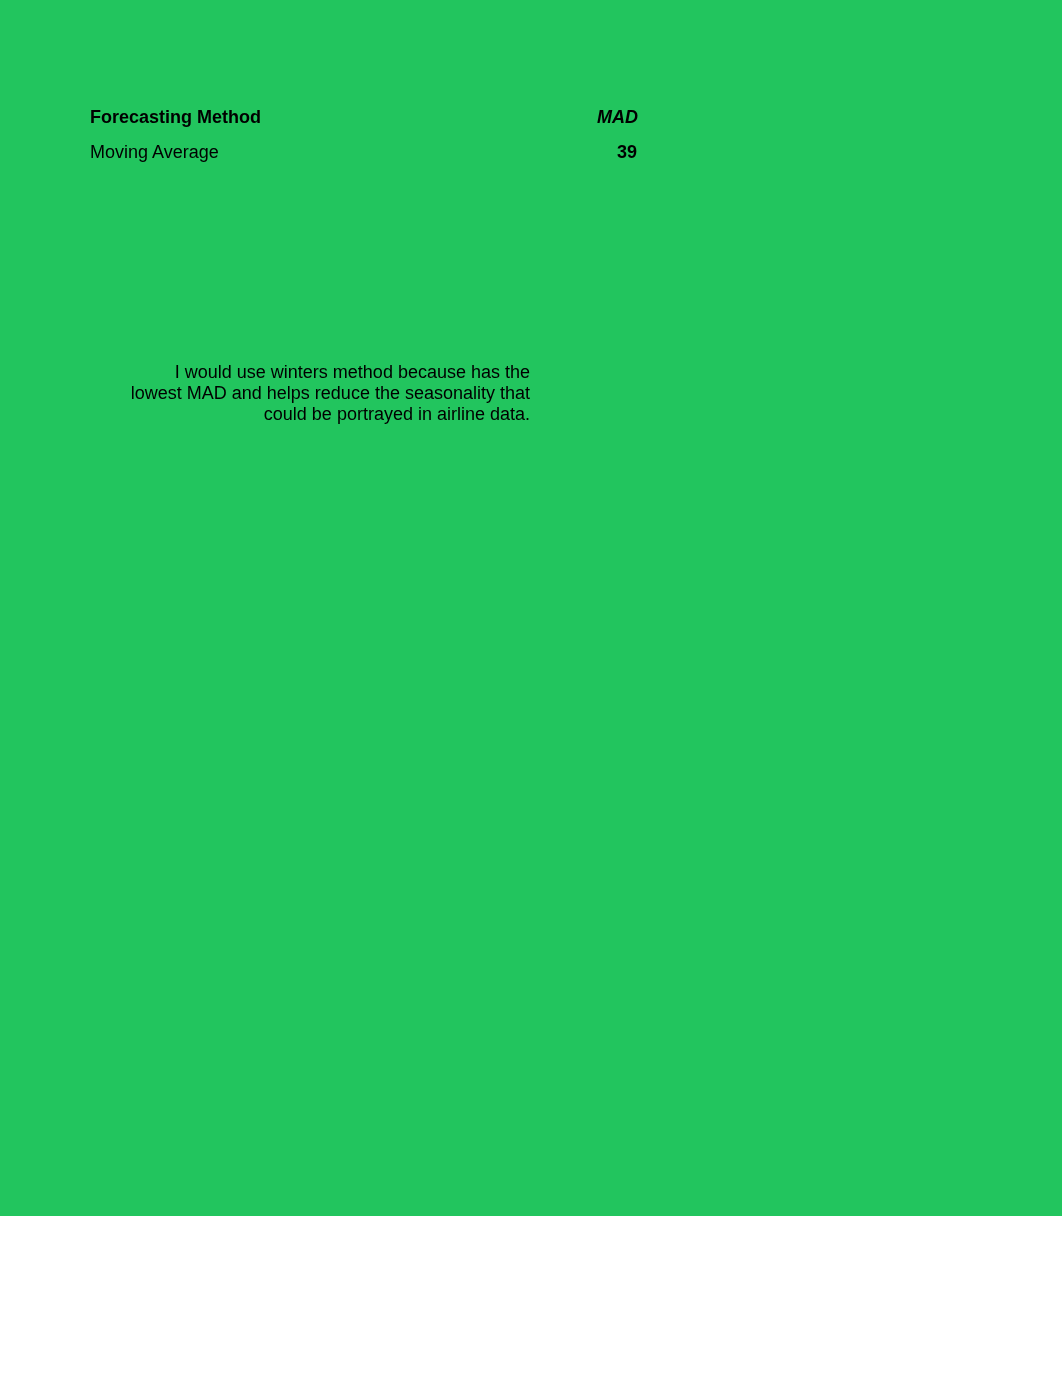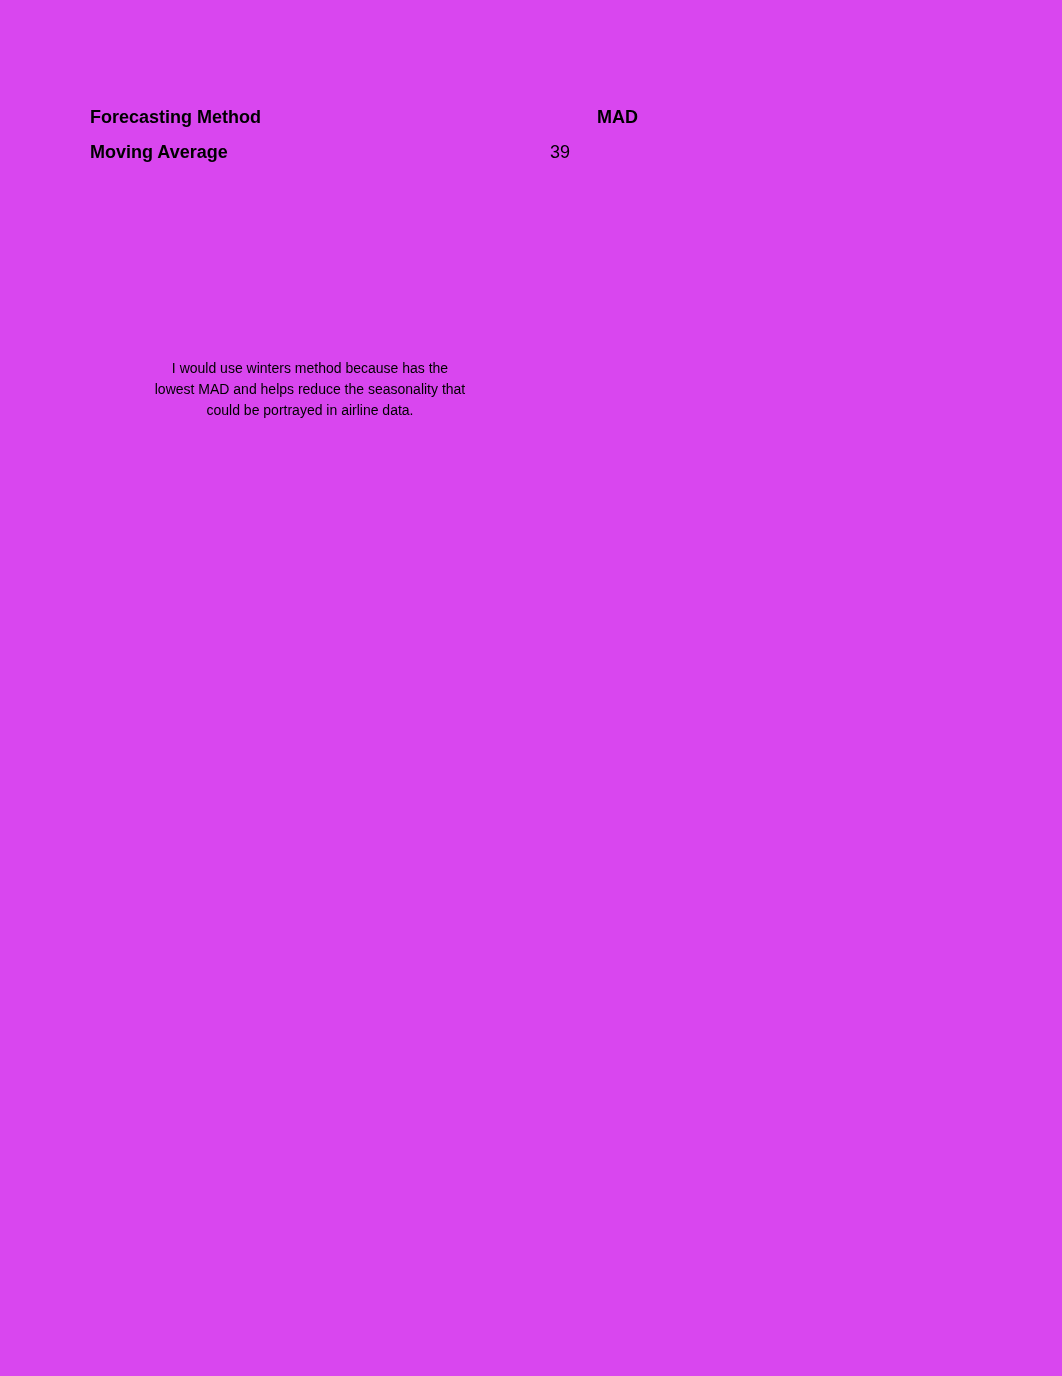--- a/index.html
+++ b/index.html
@@ -14,22 +14,22 @@
     font-family: "Liberation Sans", sans-serif;
     color: #000000;
     -webkit-font-smoothing: antialiased;
   }
 
   .page {
     position: absolute;
     left: 0;
     top: 0;
     width: 1062px;
-    height: 1376px;
-    background: #d946ef;
+    height: 1216px;
+    background: #22c55e;
     overflow: hidden;
   }
 
   
   .mad-table {
     position: absolute;
     left: 90px;
     top: 100px;
     width: 548px;
     border-collapse: collapse;
@@ -52,39 +52,40 @@
   .mad-table thead th {
     font-weight: bold;
   }
   .mad-table th.h-method,
   .mad-table td.v-method {
     text-align: left;
   }
   .mad-table th.h-mad {
     text-align: right;
     padding-right: 0px;
+    font-style: italic;
   }
   .mad-table td.v-mad {
-    text-align: left;
+    text-align: right;
     padding-right: 1px;
-    font-weight: normal;
+    font-weight: bold;
   }
   .mad-table tbody td {
-    font-weight: bold;
+    font-weight: normal;
   }
 
   
   .explanation {
     position: absolute;
     left: 90px;
     top: 344px;
     width: 440px;
-    font-size: 14px;
+    font-size: 18px;
     line-height: 21px;
-    text-align: center;
+    text-align: right;
     white-space: pre-line;
   }
 </style>
 </head>
 <body>
 
 <div class="page">
 
   <table class="mad-table">
     <colgroup>

